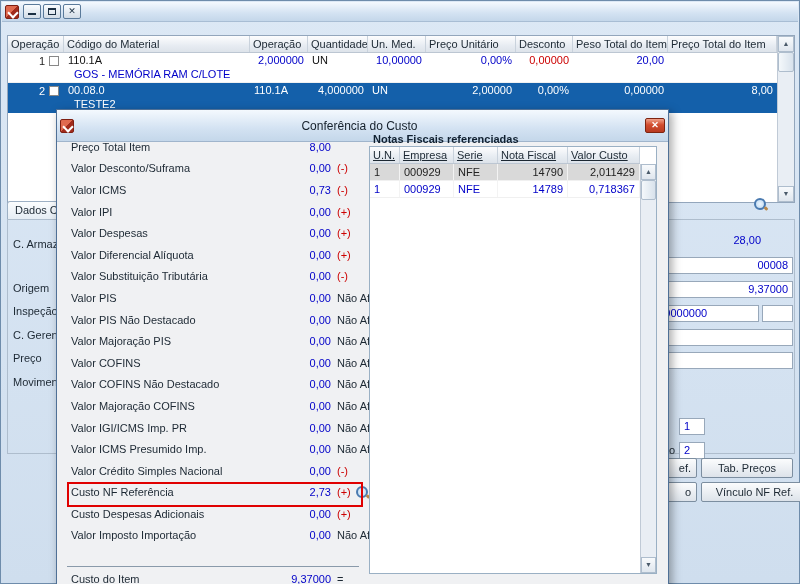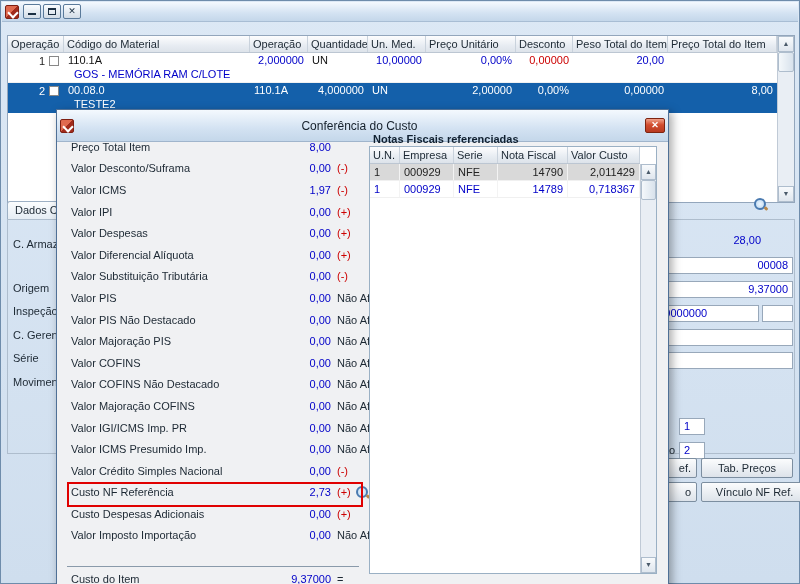--- a/index.html
+++ b/index.html
@@ -82,21 +82,21 @@
   .cl-op.t-red{color:#cc0000;}
   .cost-line.hl::after{content:'';position:absolute;left:0;top:0;width:292px;height:100%;border:2px solid #e00000;pointer-events:none;}
   .total-row{position:absolute;left:10px;top:436px;width:340px;padding:7px 4px 0;display:flex;align-items:center;}
   .total-row::before{content:'';position:absolute;left:0;top:0;width:292px;border-top:1px solid #8a9aaa;}
 
   .ref-title{position:absolute;left:316px;top:3px;font-weight:bold;color:#102030;}
   .ref-group{position:absolute;left:312px;top:16px;width:288px;height:428px;border:1px solid #9ab0c4;background:#fff;}
   .ref-inner{position:absolute;left:0;top:0;right:16px;bottom:0;overflow:hidden;}
   .rhdr,.ref-row{display:grid;grid-template-columns:30px 54px 44px 70px 1fr;}
   .rhdr{height:17px;background:linear-gradient(#fdfdfe,#e7ecf2 60%,#dde3ea);border-bottom:1px solid #bcc6d2;}
-  .rhcell{border-right:1px solid #c9d2dc;padding:2px 3px 12px;white-space:nowrap;overflow:hidden;color:#1c2833;}
+  .rhcell{border-right:1px solid #c9d2dc;padding:2px 3px 12px;white-space:nowrap;overflow:hidden;color:#1c2833;text-decoration:underline;}
   .ref-row{height:17px;border-bottom:1px solid #f0f0f0;}
   .rcell{padding:2px 4px 0;white-space:nowrap;overflow:hidden;border-right:1px solid #f3f3f3;}
   .ref-row.rsel{background:#d9d9d9;}
   .ref-row.rsel .rcell{color:#222;}
   .ref-row.rblue .rcell{color:#0000c8;}
   .ref-scroll{position:absolute;top:17px;right:0;bottom:0;width:16px;background:#e9eef4;border-left:1px solid #c0cad6;display:flex;flex-direction:column;}
 </style>
 </head>
 <body>
 
@@ -178,21 +178,21 @@
 
   <span class="mag search-under-grid"></span>
 
   <div class="bg-tab">Dados Co</div>
   <div class="bg-group"></div>
 
   <div class="bg-label" style="top:237px">C. Armaz</div>
   <div class="bg-label" style="top:281px">Origem</div>
   <div class="bg-label" style="top:304px">Inspeção</div>
   <div class="bg-label" style="top:328px">C. Geren</div>
-  <div class="bg-label" style="top:351px">Série</div>
+  <div class="bg-label" style="top:351px">Preço</div>
   <div class="bg-label" style="top:375px">Movimen</div>
 
   <div class="bg-flat" style="left:690px;top:233px;width:70px">28,00</div>
   <div class="bg-field" style="left:640px;top:256px;width:152px">00008</div>
   <div class="bg-field" style="left:640px;top:280px;width:152px">9,37000</div>
   <div class="bg-field left" style="left:640px;top:304px;width:118px">0000000000</div>
   <div class="bg-field" style="left:761px;top:304px;width:31px"></div>
   <div class="bg-field" style="left:640px;top:328px;width:152px"></div>
   <div class="bg-field" style="left:640px;top:351px;width:152px"></div>
   <div class="bg-field left" style="left:678px;top:417px;width:26px">1</div>
@@ -222,21 +222,21 @@
           </div>
           <div class="cost-line">
             <span class="cl-label">Valor Desconto/Suframa</span>
             <span class="cl-value">0,00</span>
             <span class="cl-op t-red">
               <span>(-)</span>
             </span>
           </div>
           <div class="cost-line">
             <span class="cl-label">Valor ICMS</span>
-            <span class="cl-value">1,97</span>
+            <span class="cl-value">0,73</span>
             <span class="cl-op t-red">
               <span>(-)</span>
             </span>
           </div>
           <div class="cost-line">
             <span class="cl-label">Valor IPI</span>
             <span class="cl-value">0,00</span>
             <span class="cl-op t-red">
               <span>(+)</span>
             </span>

